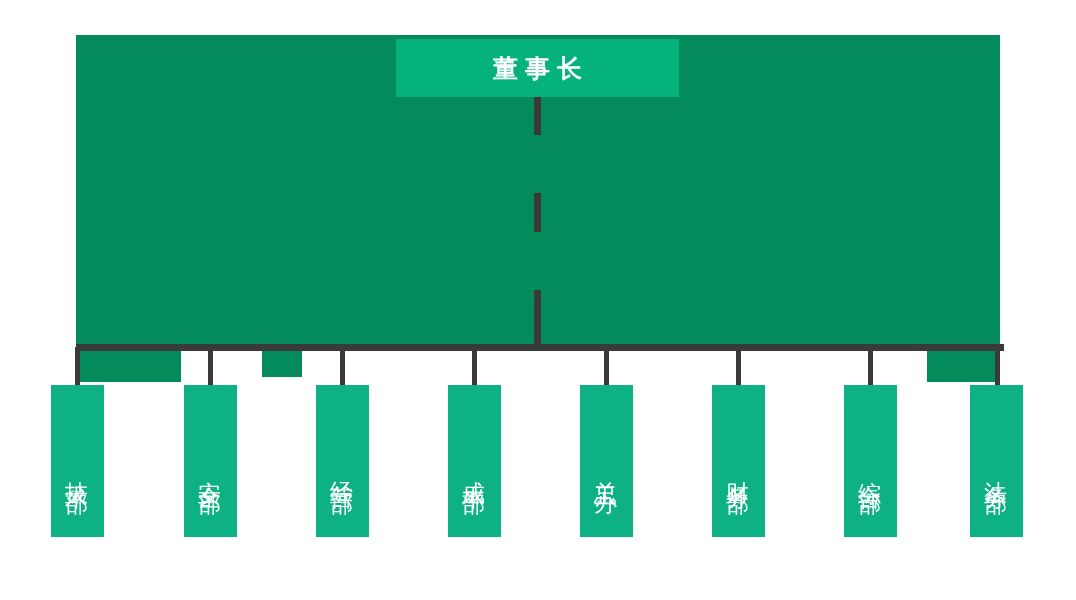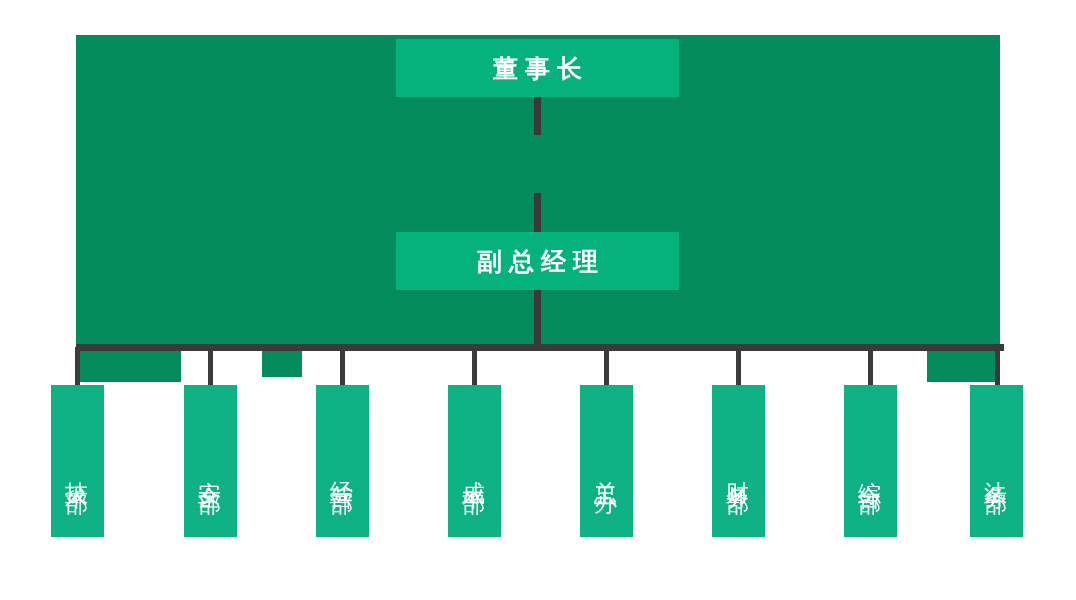--- a/index.html
+++ b/index.html
@@ -117,21 +117,20 @@
   <div class="drop" style="left:75px;"></div>
   <div class="drop" style="left:208px;"></div>
   <div class="drop" style="left:340px;"></div>
   <div class="drop" style="left:472px;"></div>
   <div class="drop" style="left:604px;"></div>
   <div class="drop" style="left:736px;"></div>
   <div class="drop" style="left:868px;"></div>
   <div class="drop" style="left:995px;"></div>
 
   <div class="exec-box" style="top:39px;">董事长</div>
-  <div class="exec-box" style="top:232px;">副总经理</div>
 
   <div class="dept-box" style="left:51px;">技术部</div>
   <div class="dept-box" style="left:184px;">安全部</div>
   <div class="dept-box" style="left:316px;">经营部</div>
   <div class="dept-box" style="left:448px;">成本部</div>
   <div class="dept-box" style="left:580px;">总工办</div>
   <div class="dept-box" style="left:712px;">财务部</div>
   <div class="dept-box" style="left:844px;">综合部</div>
   <div class="dept-box" style="left:970px;">法务部</div>
 

